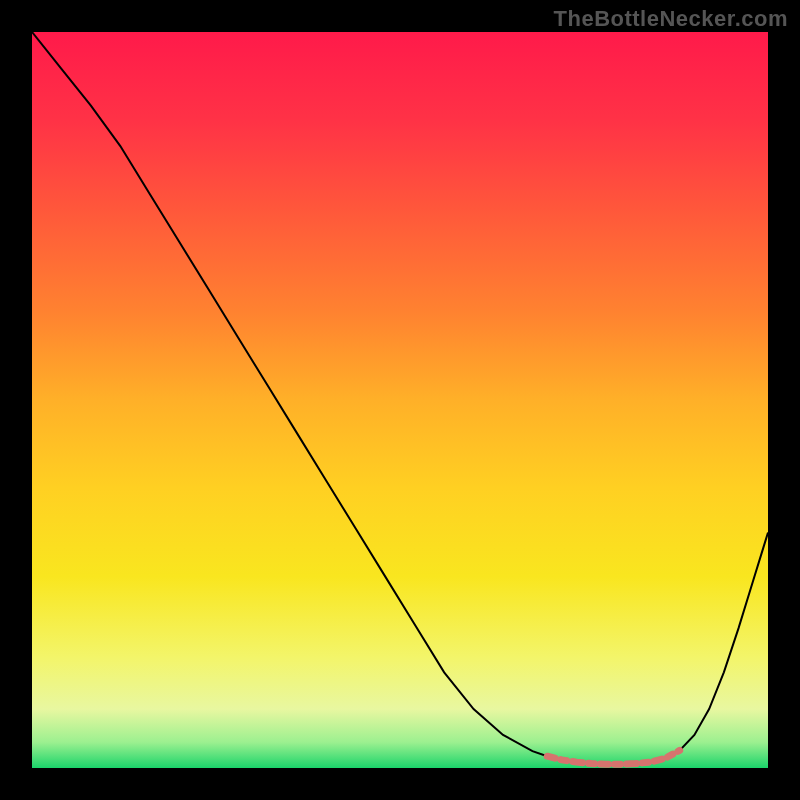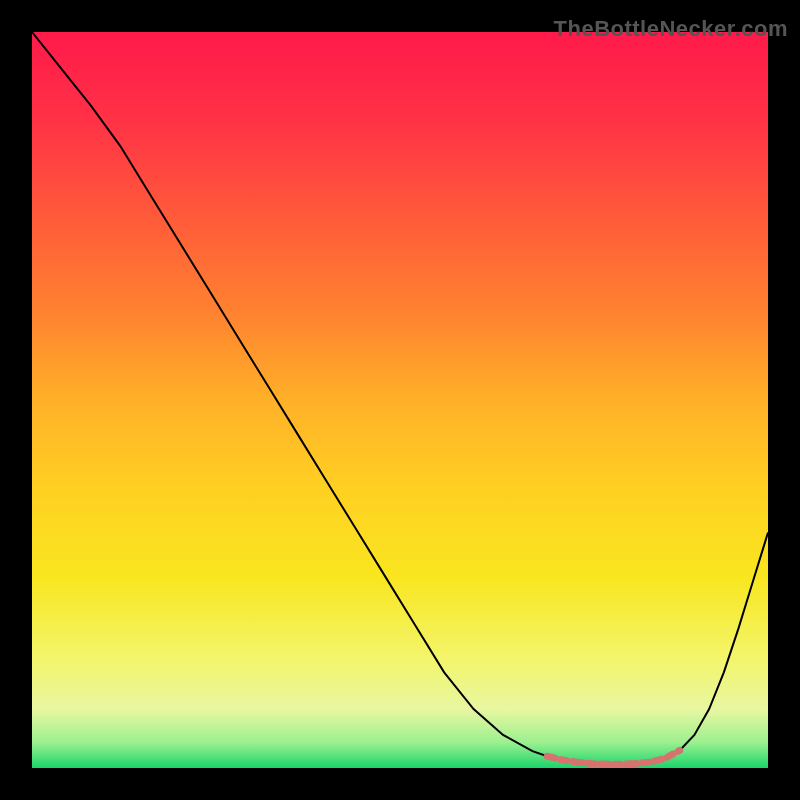--- a/index.html
+++ b/index.html
@@ -5,21 +5,21 @@
   * { margin: 0; padding: 0; box-sizing: border-box; }
   html, body { width: 800px; height: 800px; background: #000; overflow: hidden; }
   .container {
     width: 800px;
     height: 800px;
     position: relative;
     background: #000;
   }
   .watermark {
     position: absolute;
-    top: 16px;
+    top: 6px;
     right: 12px;
     color: #555;
     font-family: Arial, Helvetica, sans-serif;
     font-size: 22px;
     font-weight: 600;
     letter-spacing: 0.5px;
     z-index: 10;
     margin-left: 34px;
   }
   .plot {

